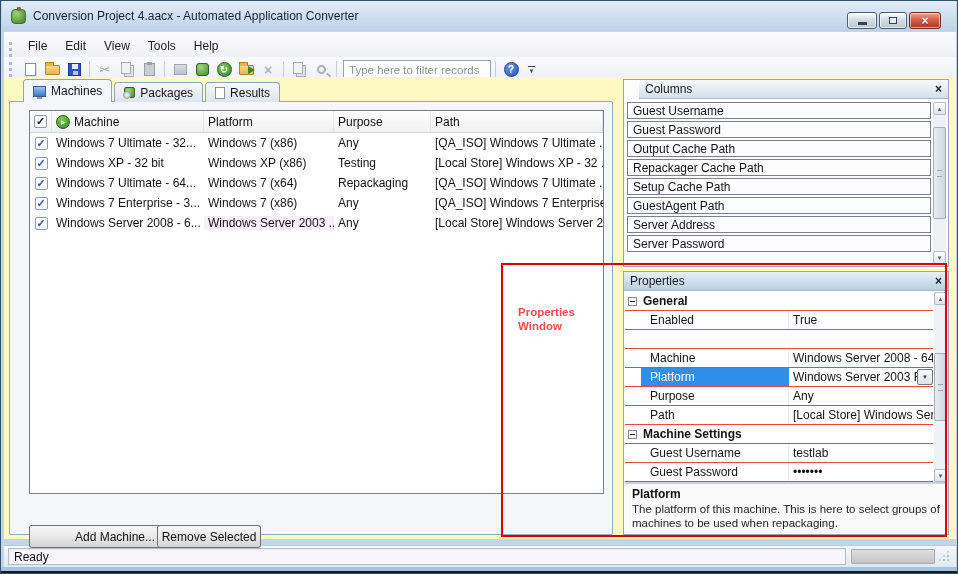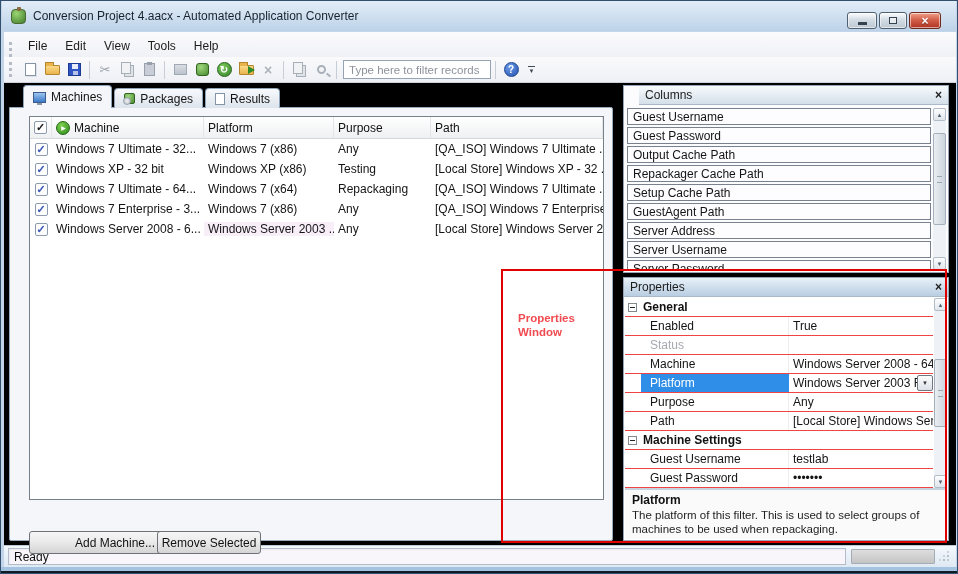--- a/index.html
+++ b/index.html
@@ -67,21 +67,21 @@
                   font-family:"Liberation Sans",sans-serif; font-size:11.5px; color:#222; margin-left:2px; }
   .filter-input::placeholder { color:#8d929b; }
   .i-help { width:15px; height:15px; border-radius:50%; border:1px solid #1c458e; color:#fff;
             background:radial-gradient(circle at 35% 30%, #6d9be8, #2452ae);
             display:flex; align-items:center; justify-content:center; font-size:10px; font-weight:bold; }
   .overflow { display:flex; flex-direction:column; align-items:center; margin-left:6px; color:#3e4852; }
   .overflow .bar { width:7px; height:1px; background:#3e4852; margin-bottom:1px; }
   .overflow .ar { font-size:6px; line-height:6px; }
 
   
-  .client { position:absolute; left:3px; top:82px; width:952px; height:462px; background:#000000; }
+  .client { position:absolute; left:3px; top:76px; width:952px; height:462px; background:#fef9c3; }
 
   
   .left-pane { position:absolute; left:5px; top:2px; width:604px; height:456px; }
   .tabstrip { position:relative; height:22px; padding-left:14px; display:flex; align-items:flex-end; z-index:2; }
   .tab { display:flex; align-items:center; gap:5px; height:20px; padding:0 9px;
          border:1px solid #8ea4ba; border-bottom:none; border-radius:4px 4px 0 0;
          background:linear-gradient(#f7f9fc,#dde4ec); margin-right:2px; position:relative; top:1px; font-size:12px; }
   .tab.active { height:23px; top:1px; background:#f4f6f9; z-index:3; }
   .ti-mon { width:13px; height:11px; border:1px solid #3c5c8e; background:linear-gradient(#9cc6f0,#3a78c8); position:relative; }
   .ti-mon::after { content:""; position:absolute; left:3px; bottom:-3px; width:5px; height:2px; background:#8b99a8; }
@@ -376,21 +376,20 @@
         <span class="panel-close">×</span>
       </div>
       <div class="columns-body">
         <div class="col-item">Guest Username</div>
         <div class="col-item">Guest Password</div>
         <div class="col-item">Output Cache Path</div>
         <div class="col-item">Repackager Cache Path</div>
         <div class="col-item">Setup Cache Path</div>
         <div class="col-item">GuestAgent Path</div>
         <div class="col-item">Server Address</div>
-        <div class="col-item">Server Username</div>
         <div class="col-item">Server Password</div>
       </div>
       <div class="vscroll vs-cols">
         <div class="scroll-arrow">▲</div>
         <div class="scroll-track">
           <div class="scroll-thumb" style="top:12px; height:92px;"></div>
         </div>
         <div class="scroll-arrow">▼</div>
       </div>
     </div>
@@ -408,21 +407,20 @@
             <span>General</span>
           </div>
         </div>
         <div class="prow">
           <div class="gut"></div>
           <div class="pname">Enabled</div>
           <div class="pvalue">True</div>
         </div>
         <div class="prow">
           <div class="gut"></div>
-          <div class="pname disabled">Status</div>
           <div class="pvalue"></div>
         </div>
         <div class="prow">
           <div class="gut"></div>
           <div class="pname">Machine</div>
           <div class="pvalue">Windows Server 2008 - 64</div>
         </div>
         <div class="prow selected">
           <div class="gut"></div>
           <div class="pname">Platform</div>
@@ -463,21 +461,21 @@
       </div>
       <div class="vscroll vs-props">
         <div class="scroll-arrow">▲</div>
         <div class="scroll-track">
           <div class="scroll-thumb" style="top:48px; height:68px;"></div>
         </div>
         <div class="scroll-arrow">▼</div>
       </div>
       <div class="desc">
         <div class="desc-title">Platform</div>
-        <div class="desc-text">The platform of this filter. This is used to select groups of machines to be used when repackaging.</div>
+        <div class="desc-text">The platform of this machine. This is here to select groups of machines to be used when repackaging.</div>
       </div>
     </div>
 
     <div class="anno-rect"></div>
     <div class="anno-label">
       <div>Properties</div>
       <div>Window</div>
     </div>
   </div>
 

